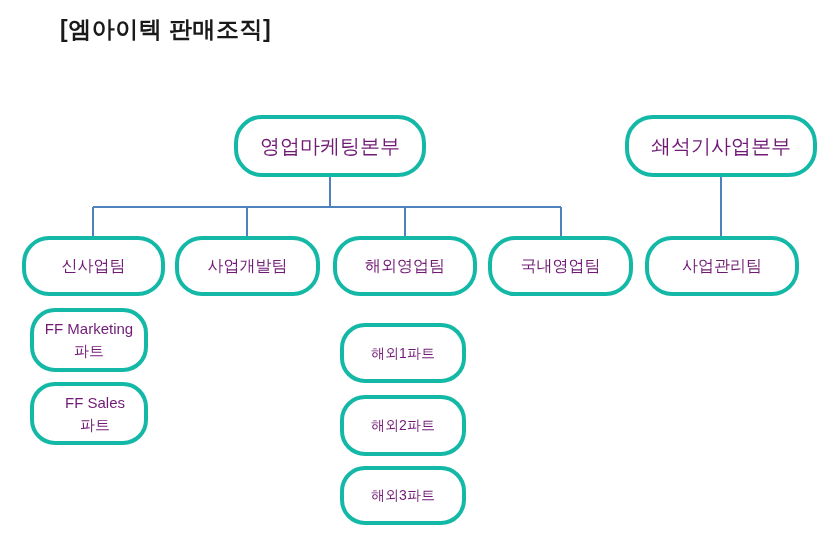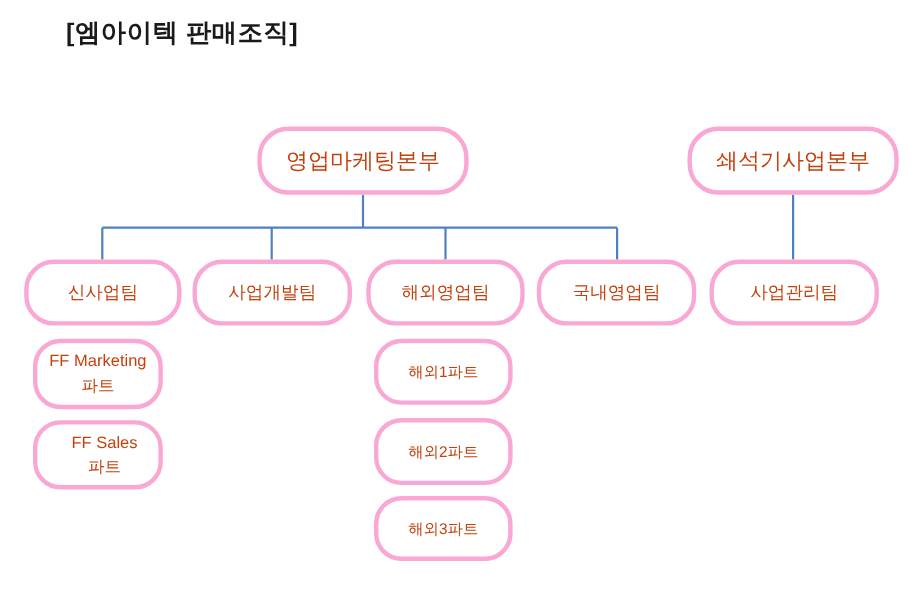--- a/index.html
+++ b/index.html
@@ -27,28 +27,28 @@
   #connector-layer {
     position: absolute;
     left: 0;
     top: 0;
     width: 833px;
     height: 536px;
   }
   .node {
     position: absolute;
     box-sizing: border-box;
-    border: 4px solid #f9a8d4;
+    border: 4px solid #14b8a6;
     background: #ffffff;
     display: flex;
     flex-direction: column;
     align-items: center;
     justify-content: center;
     text-align: left;
-    color: #c2410c;
+    color: #701a75;
   }
   .lvl1 {
     height: 62px;
     width: 192px;
     top: 115px;
     border-radius: 28px;
     font-size: 20px;
   }
   .lvl2 {
     height: 60px;
@@ -58,20 +58,21 @@
   }
   .lvl3 {
     width: 118px;
     border-radius: 25px;
     font-size: 15px;
     line-height: 1.45;
   }
   .lvl3.mid {
     width: 126px;
     font-size: 14px;
+    margin-top: 15px;
   }
   .node span { display: block; }
 </style>
 </head>
 <body>
 
 <div id="canvas">
 
   <div id="page-title">[엠아이텍 판매조직]</div>
 

